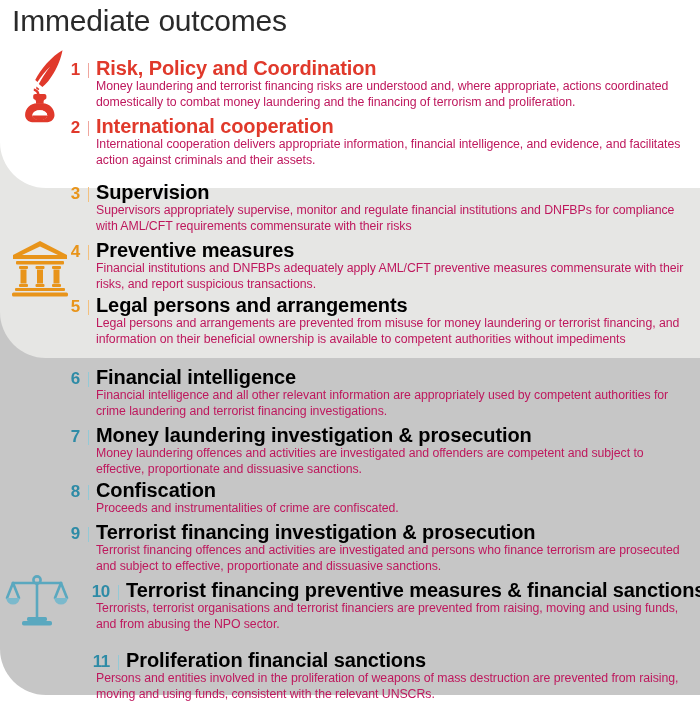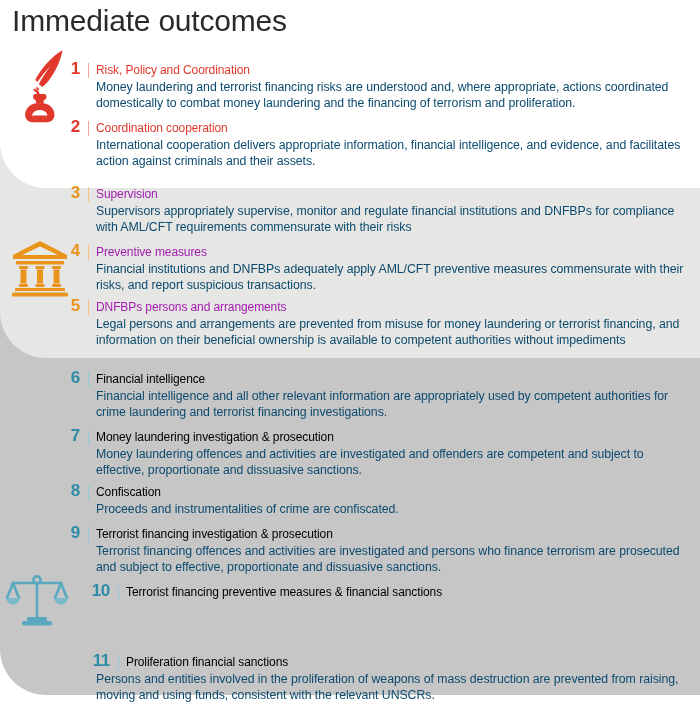--- a/index.html
+++ b/index.html
@@ -98,39 +98,39 @@
   .bar {
     flex: 0 0 auto;
     width: 1px;
     height: 15px;
     margin: 0 7px 0 8px;
     align-self: center;
     position: relative;
     top: 1px;
   }
   .title-txt {
-    font-size: 12px;
-    font-weight: 400;
+    font-size: 20px;
+    font-weight: 700;
     letter-spacing: -0.1px;
     white-space: nowrap;
   }
   .desc {
     margin-left: 30px;
     margin-top: 0px;
     font-size: 12.3px;
     line-height: 15.6px;
-    color: #0c4a6e;
+    color: #be185d;
     letter-spacing: -0.05px;
   }
 
   
   .red  .num, .red  .title-txt { color: #e0392b; }
   .red  .bar  { background: #f0a69e; }
   .amber .num { color: #e8941a; }
-  .amber .title-txt { color: #a21caf; }
+  .amber .title-txt { color: #000000; }
   .amber .bar { background: #f3c07e; }
   .teal .num  { color: #2e8ba6; }
   .teal .title-txt { color: #000000; }
   .teal .bar  { background: #93c9d6; }
 
   .entry.wide-num { left: 56px; }
   .entry.wide-num .num { min-width: 24px; margin-left: 30px; }
   .entry.wide-num .desc { margin-left: 40px; }
 </style>
 </head>
@@ -204,21 +204,21 @@
       <span class="bar"></span>
       <span class="title-txt">Risk, Policy and Coordination</span>
     </div>
     <div class="desc">Money laundering and terrorist financing risks are understood and, where appropriate, actions coordinated domestically to combat money laundering and the financing of terrorism and proliferation.</div>
   </div>
 
   <div class="entry red" style="top:117px;">
     <div class="entry-head">
       <span class="num">2</span>
       <span class="bar"></span>
-      <span class="title-txt">Coordination cooperation</span>
+      <span class="title-txt">International cooperation</span>
     </div>
     <div class="desc">International cooperation delivers appropriate information, financial intelligence, and evidence, and facilitates action against criminals and their assets.</div>
   </div>
 
   <div class="entry amber" style="top:183px;">
     <div class="entry-head">
       <span class="num">3</span>
       <span class="bar"></span>
       <span class="title-txt">Supervision</span>
     </div>
@@ -231,21 +231,21 @@
       <span class="bar"></span>
       <span class="title-txt">Preventive measures</span>
     </div>
     <div class="desc">Financial institutions and DNFBPs adequately apply AML/CFT preventive measures commensurate with their risks, and report suspicious transactions.</div>
   </div>
 
   <div class="entry amber" style="top:296px;">
     <div class="entry-head">
       <span class="num">5</span>
       <span class="bar"></span>
-      <span class="title-txt">DNFBPs persons and arrangements</span>
+      <span class="title-txt">Legal persons and arrangements</span>
     </div>
     <div class="desc">Legal persons and arrangements are prevented from misuse for money laundering or terrorist financing, and information on their beneficial ownership is available to competent authorities without impediments</div>
   </div>
 
   <div class="entry teal" style="top:368px;">
     <div class="entry-head">
       <span class="num">6</span>
       <span class="bar"></span>
       <span class="title-txt">Financial intelligence</span>
     </div>
@@ -278,20 +278,21 @@
     </div>
     <div class="desc">Terrorist financing offences and activities are investigated and persons who finance terrorism are prosecuted and subject to effective, proportionate and dissuasive sanctions.</div>
   </div>
 
   <div class="entry teal wide-num" style="top:581px;">
     <div class="entry-head">
       <span class="num">10</span>
       <span class="bar"></span>
       <span class="title-txt">Terrorist financing preventive measures &amp; financial sanctions</span>
     </div>
+    <div class="desc">Terrorists, terrorist organisations and terrorist financiers are prevented from raising, moving and using funds, and from abusing the NPO sector.</div>
   </div>
 
   <div class="entry teal wide-num" style="top:651px;">
     <div class="entry-head">
       <span class="num">11</span>
       <span class="bar"></span>
       <span class="title-txt">Proliferation financial sanctions</span>
     </div>
     <div class="desc">Persons and entities involved in the proliferation of weapons of mass destruction are prevented from raising, moving and using funds, consistent with the relevant UNSCRs.</div>
   </div>

